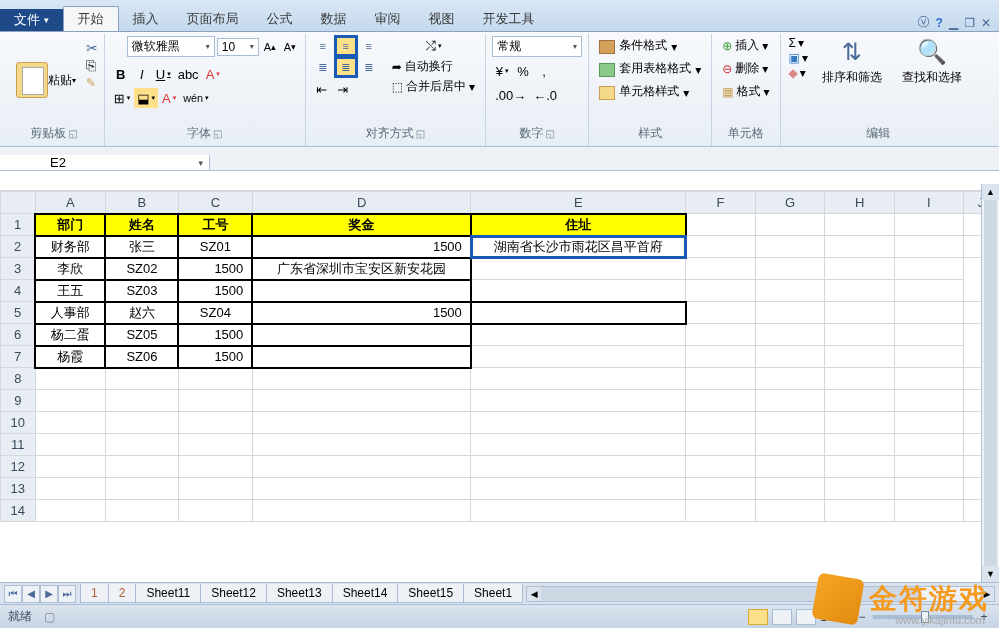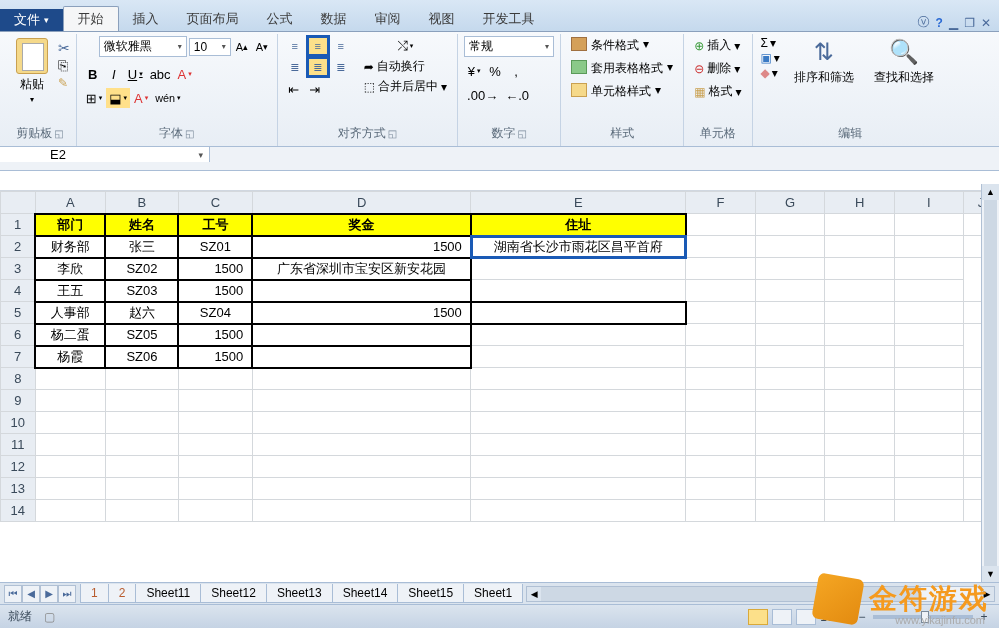--- a/index.html
+++ b/index.html
@@ -15,21 +15,21 @@
 .titlebar-right span { color: #4a6a9a; font-size: 12px; cursor: pointer; }
 
 
 .ribbon { height: 115px; background: linear-gradient(#f7f9fc, #e8eef5); border-bottom: 1px solid #a9bdd6; display: flex; padding: 2px 4px 0 4px; }
 .group { border-right: 1px solid #c5d3e4; padding: 2px 6px; display: flex; flex-direction: column; justify-content: space-between; }
 .group-label { text-align: center; font-size: 12px; color: #5a6a7a; padding: 2px 0; display: flex; justify-content: center; align-items: center; gap: 2px; }
 .group-label .dlg { font-size: 10px; color: #7a8a9a; }
 .group-body { flex: 1; display: flex; gap: 4px; }
 
 
-.paste-btn { display: flex; flex-direction: column; align-items: center; padding: 2px 6px; cursor: pointer; }
+.paste-btn { display: flex; flex-direction: row; align-items: center; padding: 2px 6px; cursor: pointer; }
 .paste-icon { width: 32px; height: 36px; background: #f5d98a; border: 1px solid #c9a050; border-radius: 3px; position: relative; }
 .paste-icon::before { content: ""; position: absolute; top: 4px; left: 5px; width: 20px; height: 26px; background: #fff; border: 1px solid #aaa; }
 .paste-btn span { font-size: 12px; margin-top: 2px; }
 .clip-small { display: flex; flex-direction: column; gap: 2px; padding-top: 4px; }
 .scissors { color: #4a6a9a; font-size: 14px; }
 .brush { color: #c9a050; font-size: 12px; }
 
 
 .font-row { display: flex; gap: 2px; align-items: center; margin-bottom: 3px; padding-left: 16px; }
 .combo { border: 1px solid #a9bdd6; background: #fff; padding: 1px 4px; font-size: 12px; display: flex; align-items: center; justify-content: space-between; }
@@ -49,37 +49,37 @@
 .align-btn { display: flex; align-items: center; justify-content: center; cursor: pointer; font-size: 11px; color: #4a6a9a; }
 .align-btn.sel { background: #fce08a; border: 1px solid #d9a93a; }
 .align-extra { display: flex; flex-direction: column; gap: 1px; margin-left: 4px; }
 .wrap-btn { display: flex; align-items: center; gap: 3px; padding: 1px 4px; cursor: pointer; font-size: 12px; }
 
 
 .num-combo { width: 90px; }
 .num-row { display: flex; gap: 1px; }
 
 
-.style-item { display: flex; align-items: flex-start; gap: 4px; padding: 1px 4px; cursor: pointer; font-size: 12px; }
+.style-item { display: flex; align-items: flex-end; gap: 4px; padding: 1px 4px; cursor: pointer; font-size: 12px; }
 .style-icon { width: 16px; height: 14px; background: #d4a05a; border: 1px solid #a07040; }
 .style-icon.b { background: #8ac989; border-color: #5a9a59; }
 .style-icon.c { background: #f5d98a; border-color: #c9a050; }
 
 
 .cell-item { display: flex; align-items: center; gap: 3px; padding: 1px 4px; cursor: pointer; font-size: 12px; }
 
 
 .edit-col { display: flex; flex-direction: column; gap: 1px; }
 .edit-item { display: flex; align-items: center; gap: 2px; font-size: 12px; cursor: pointer; padding: 0 2px; }
 .big-btn { display: flex; flex-direction: column; align-items: center; padding: 2px 8px; cursor: pointer; }
 .big-btn .bicon { font-size: 24px; color: #4a6a9a; }
 .big-btn span { font-size: 12px; margin-top: 3px; }
 
 
-.formula-row { height: 24px; border-bottom: 1px solid #a9bdd6; display: flex; align-items: flex-start; background: #eef2f7; }
+.formula-row { height: 24px; border-bottom: 1px solid #a9bdd6; display: flex; align-items: flex-end; background: #eef2f7; }
 .namebox { width: 210px; border-right: 1px solid #a9bdd6; display: flex; align-items: center; background: #fff; }
 .namebox input { border: none; width: 100%; padding: 0 30px 0 50px; font-size: 13px; background: transparent; }
 .namebox .arr { font-size: 9px; padding: 0 6px; color: #555; }
 .fx-area { display: flex; align-items: center; flex: 1; background: #fff; }
 .fx-btn { width: 26px; text-align: center; font-style: italic; font-size: 13px; color: #555; border-right: 1px solid #ccc; }
 .fx-input { flex: 1; padding: 0 8px; font-size: 14px; }
 .fx-expand { width: 18px; text-align: center; color: #777; }
 
 
 .spacer { height: 20px; background: #fff; border-bottom: 1px solid #d0d7e0; }

